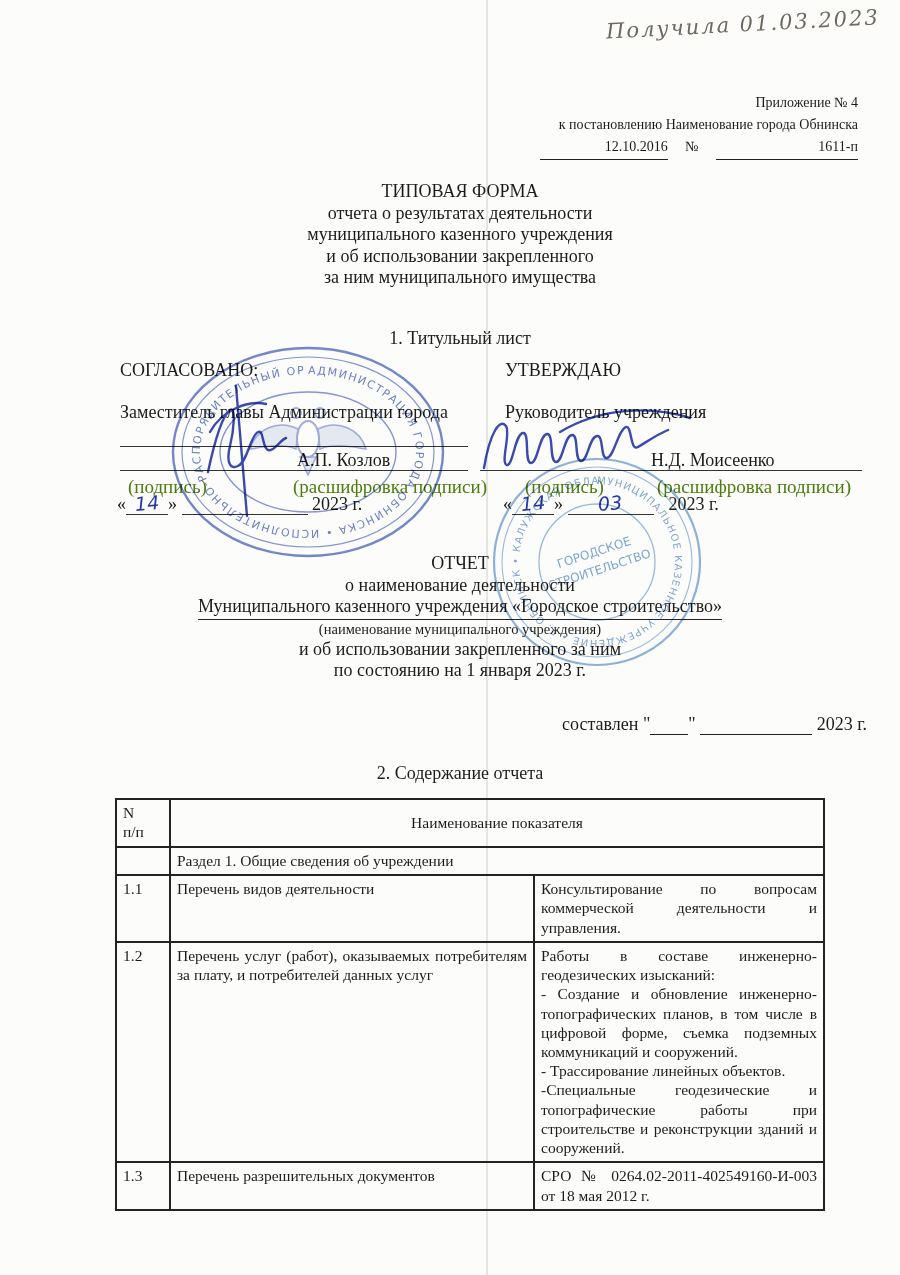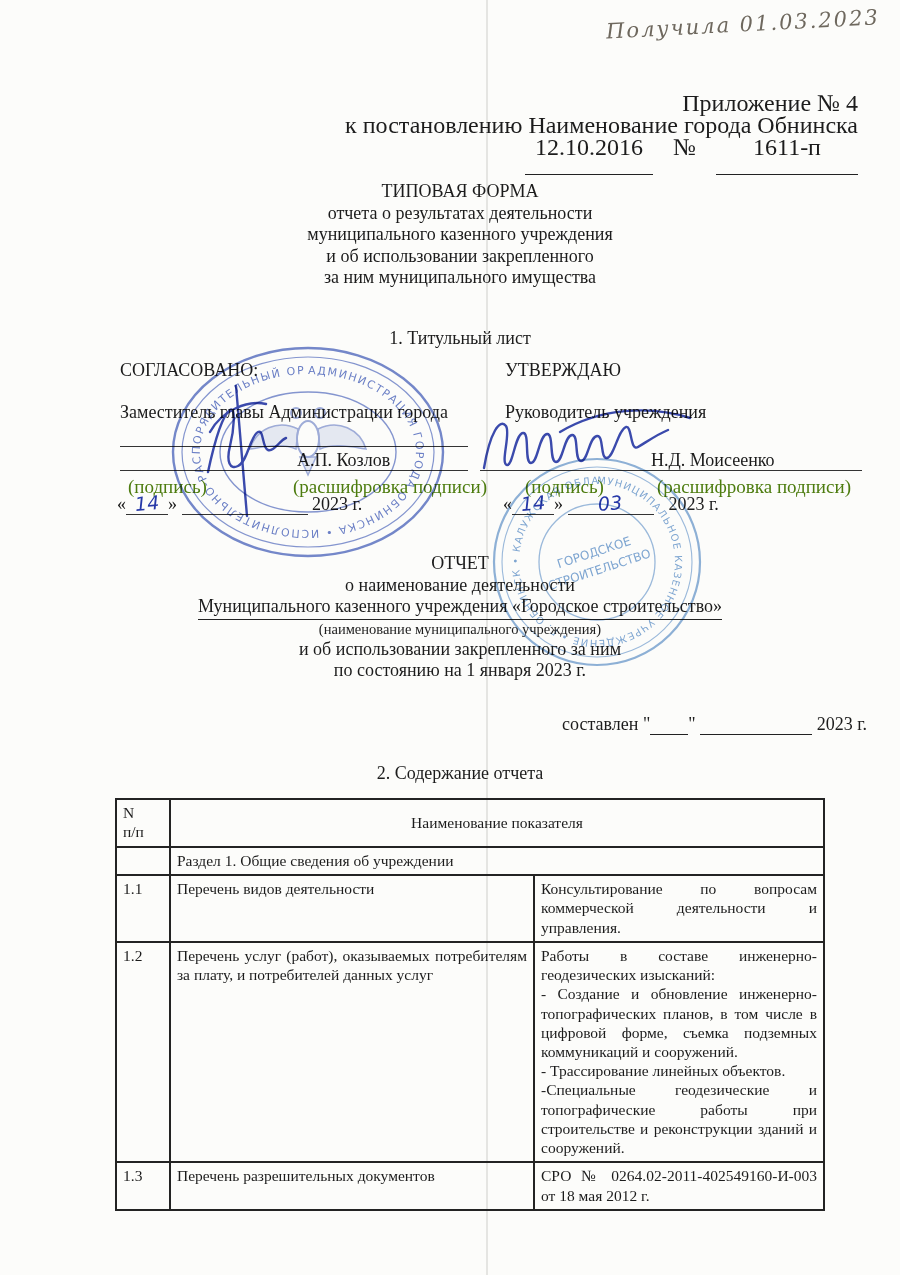--- a/index.html
+++ b/index.html
@@ -19,23 +19,23 @@
     transform:rotate(-3deg);
   }
   .hand-blue {
     font-family:"DejaVu Sans", sans-serif; font-style:italic;
     color:#2638a8; font-size:19px; display:inline-block; transform:rotate(-5deg);
     line-height:1;
   }
 
   
   .hdr { position:absolute; right:42px; top:92px; text-align:right;
-         font-size:24px; line-height:22px; }
+         font-size:14px; line-height:22px; }
   .hdr .ul { display:inline-block; border-bottom:1.6px solid #222;
-             text-align:center; padding-bottom:16px; }
+             text-align:right; padding-bottom:1px; }
   .hdr .gap { display:inline-block; width:14px; }
 
   .center-block { position:absolute; left:20px; width:880px; text-align:center;
                   font-size:18px; line-height:21.5px; }
 
   
   .sig-text { position:absolute; font-size:18px; white-space:nowrap; }
   .rule { position:absolute; border-bottom:1.6px solid #333; height:0; }
   .small-label { position:absolute; font-size:19px; color:#4d7c0f; white-space:nowrap; }
   .date-row { position:absolute; font-size:18px; white-space:nowrap; }

